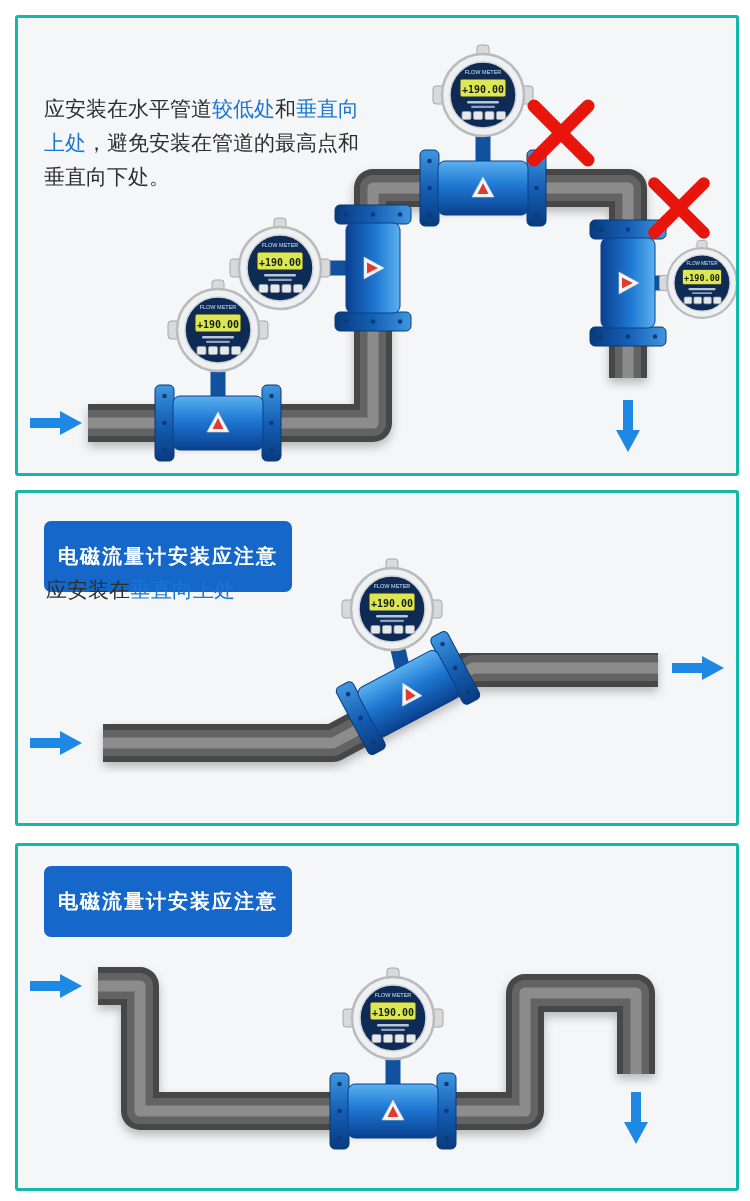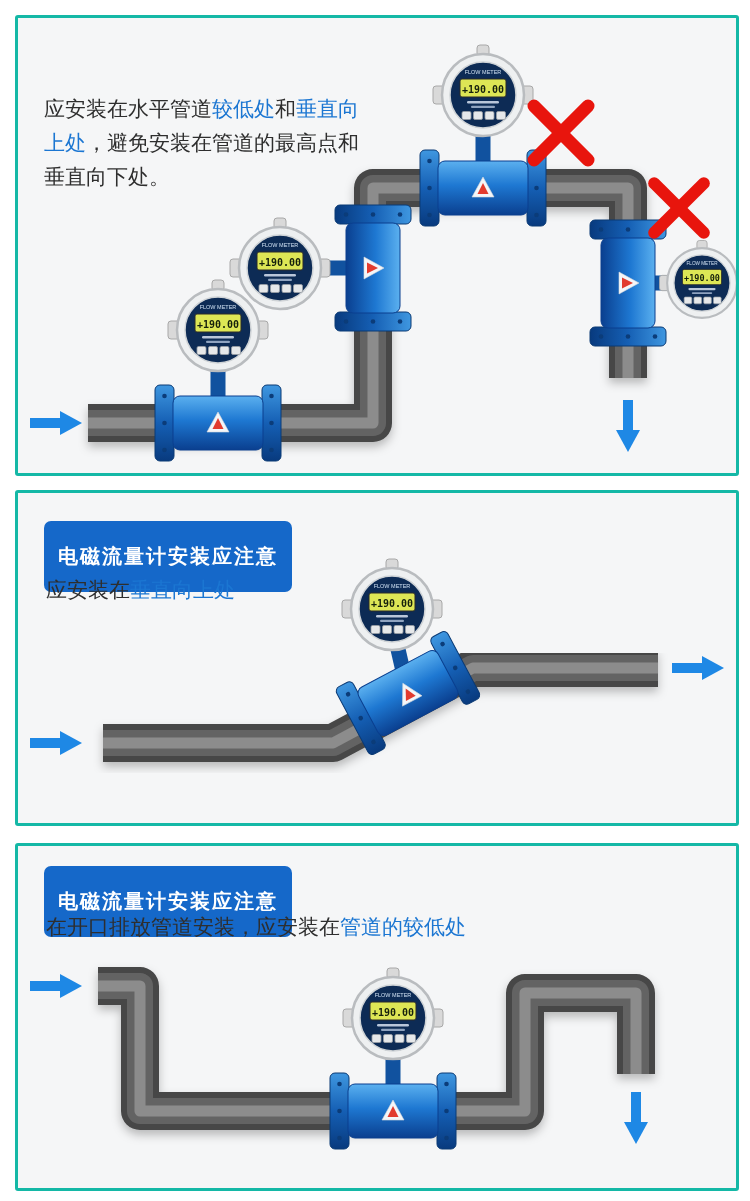--- a/index.html
+++ b/index.html
@@ -177,16 +177,15 @@
         <line class="neck" x1="375" y1="265" x2="375" y2="190"></line>
         <use href="#meterBody" transform="translate(375,265)"></use>
         <use href="#meterHead" transform="translate(375,172)"></use>
       </g>
 
       <use href="#arrowRight" transform="translate(12,140)"></use>
       <use href="#arrowRight" transform="translate(618,246) rotate(90)"></use>
     </svg>
 
     <div class="badge">电磁流量计安装应注意</div>
-    <p class="note"><span>在开口排放管道安装，应安装在</span><span class="hl">管道的较低处</span></p>
   </section>
 
 </div>
 
 </body></html>

